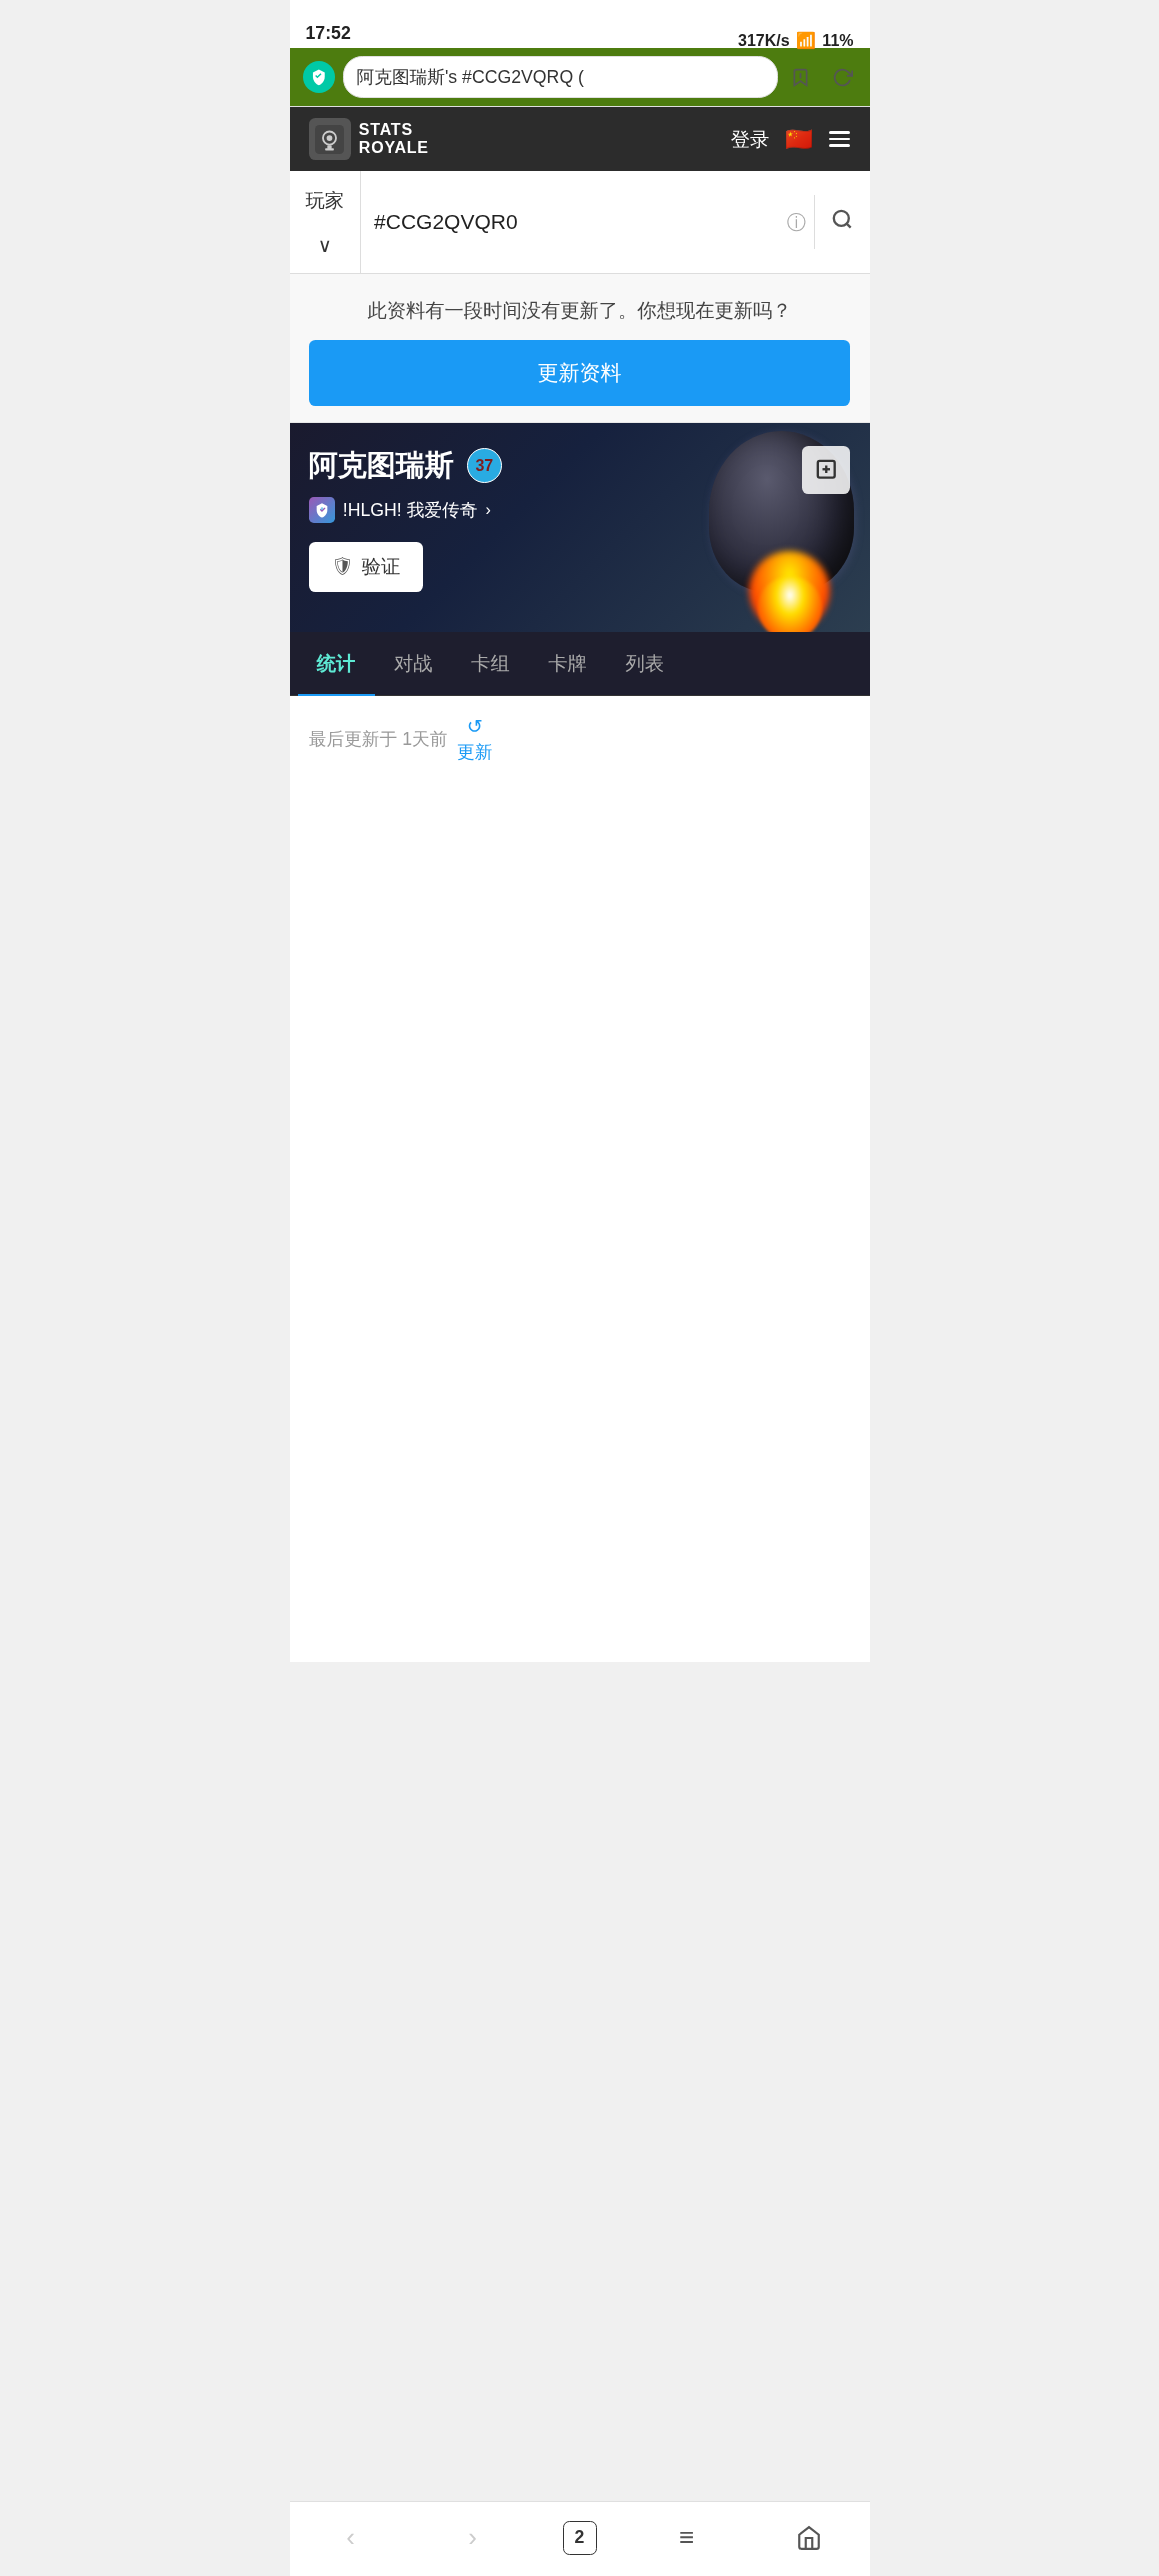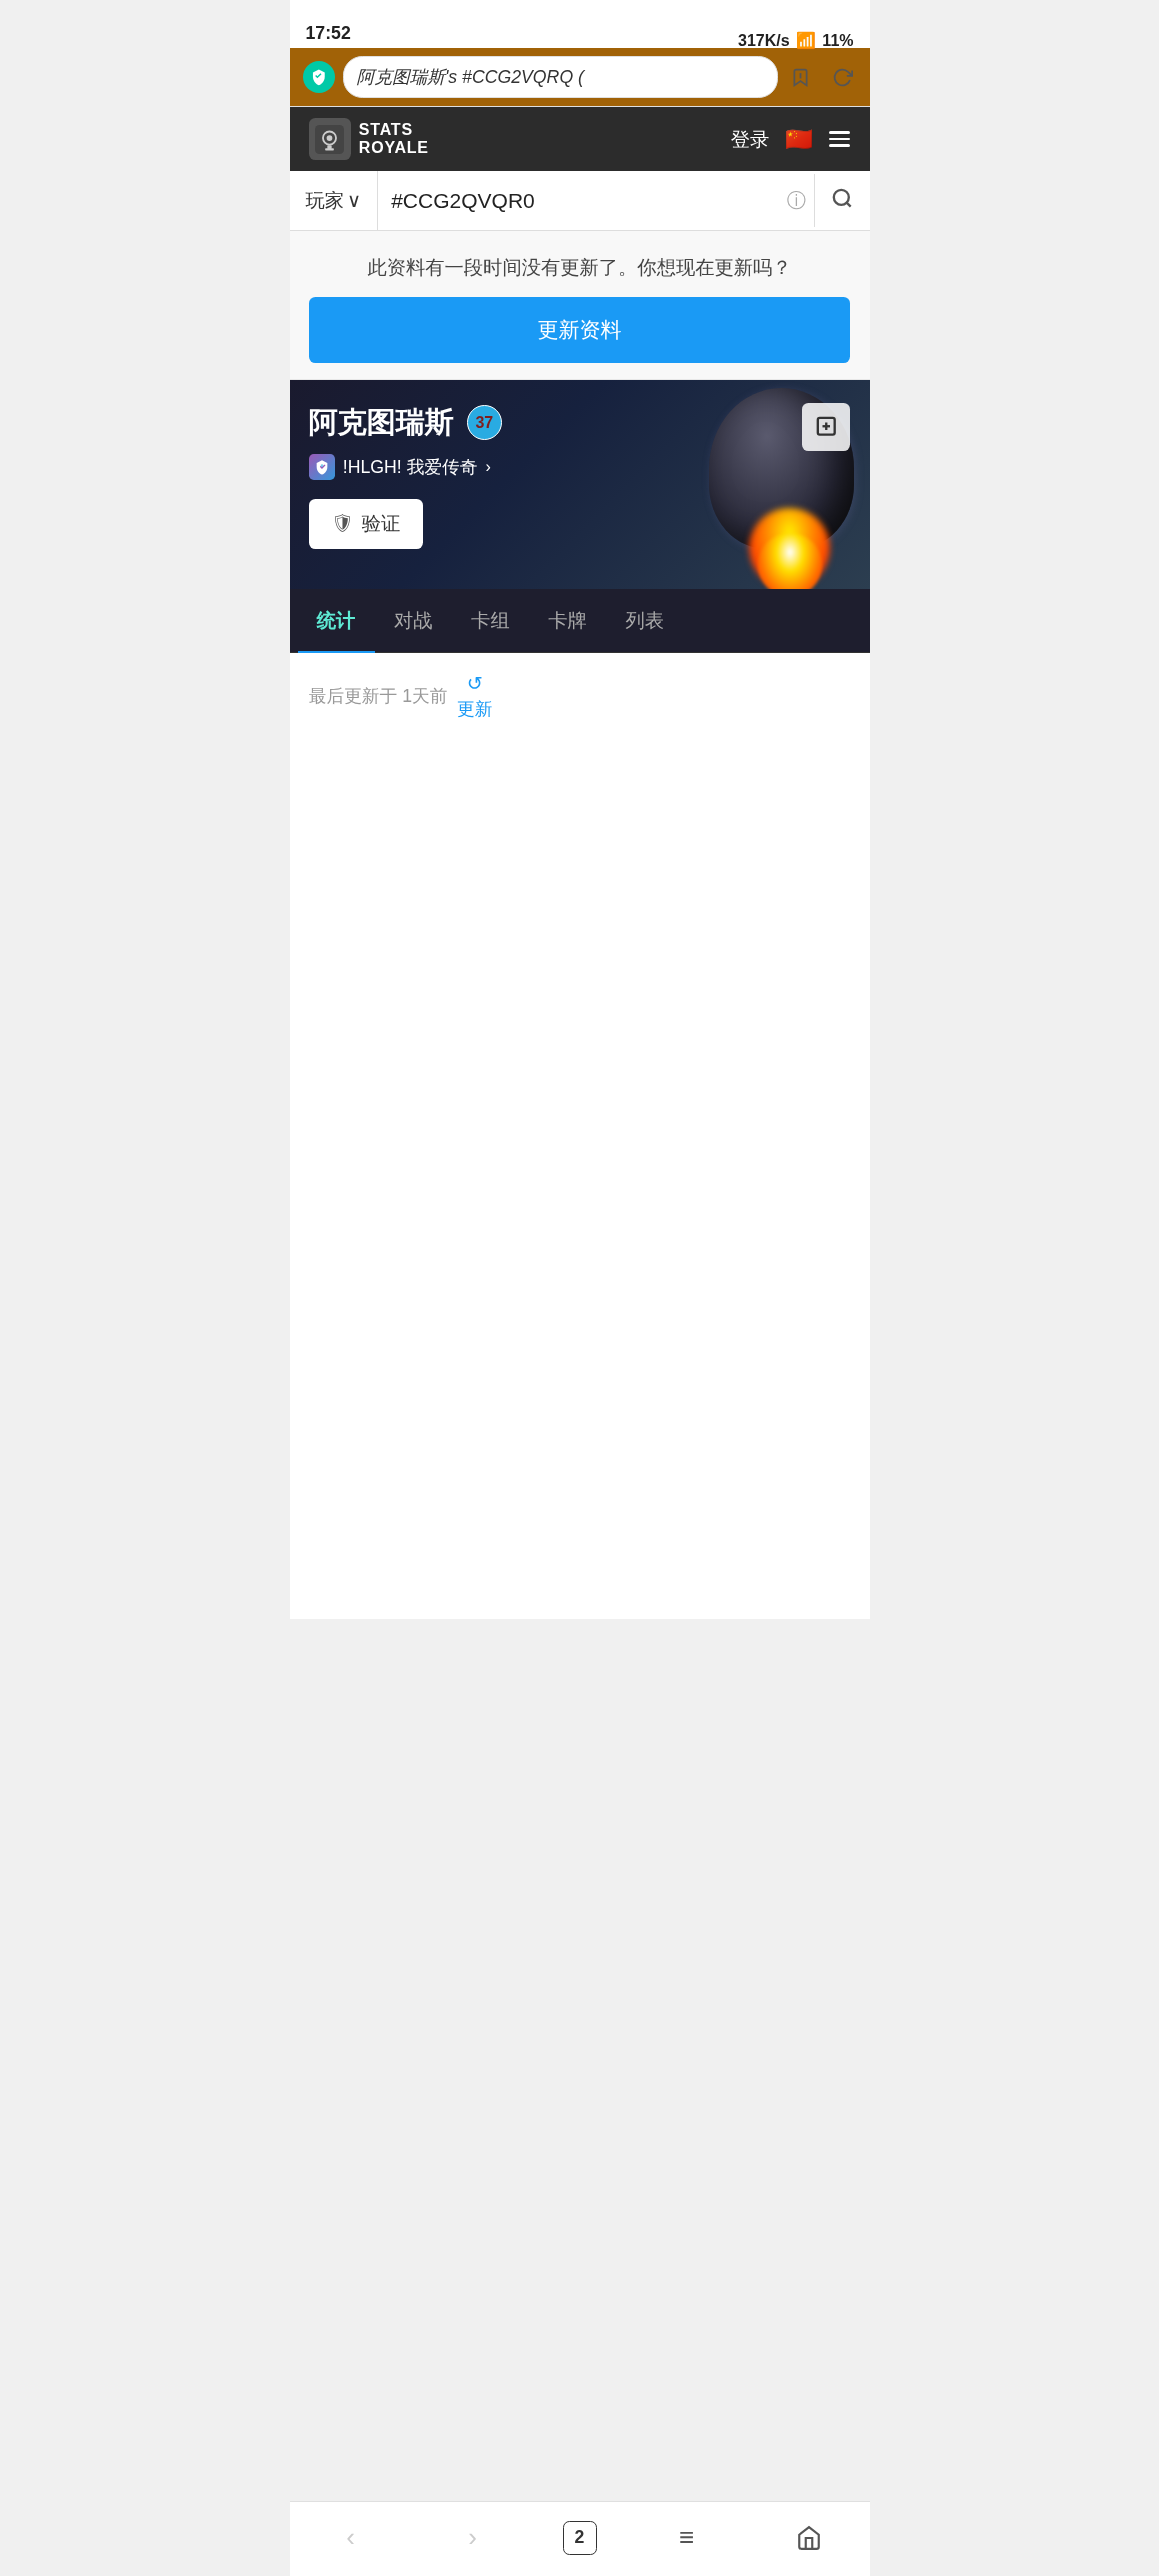--- a/index.html
+++ b/index.html
@@ -29,27 +29,26 @@
       display: flex;
       align-items: center;
       gap: 6.4px;
       font-size: 16px;
       color: #222;
       margin-top: 8px;
     }
 
     
     .browser-bar {
-      background: #a16207;
+      background: #4d7c0f;
       display: flex;
       align-items: center;
       padding: 8px 13px;
       gap: 8px;
       border-bottom: 0.8px solid #e0e0e0;
-      font-style: italic;
     }
     .browser-shield {
       width: 32px;
       height: 32px;
       background: #00c9a7;
       border-radius: 50%;
       display: flex;
       align-items: center;
       justify-content: center;
       flex-shrink: 0;
@@ -147,26 +146,27 @@
     .search-bar {
       background: #fff;
       display: flex;
       align-items: center;
       border-bottom: 0.8px solid #ddd;
       padding: 0;
     }
     .search-player-btn {
       display: flex;
       align-items: center;
-      gap: 3px;
+      gap: 20px;
       padding: 16px 16px;
       border-right: 0.8px solid #ddd;
       color: #333;
       font-size: 19.3px;
       white-space: nowrap;
+      flex-direction: column;
     }
     .search-input {
       flex: 1;
       padding: 16px 13px;
       font-size: 21px;
       color: #222;
       border: none;
       outline: none;
     }
     .search-info-icon {

